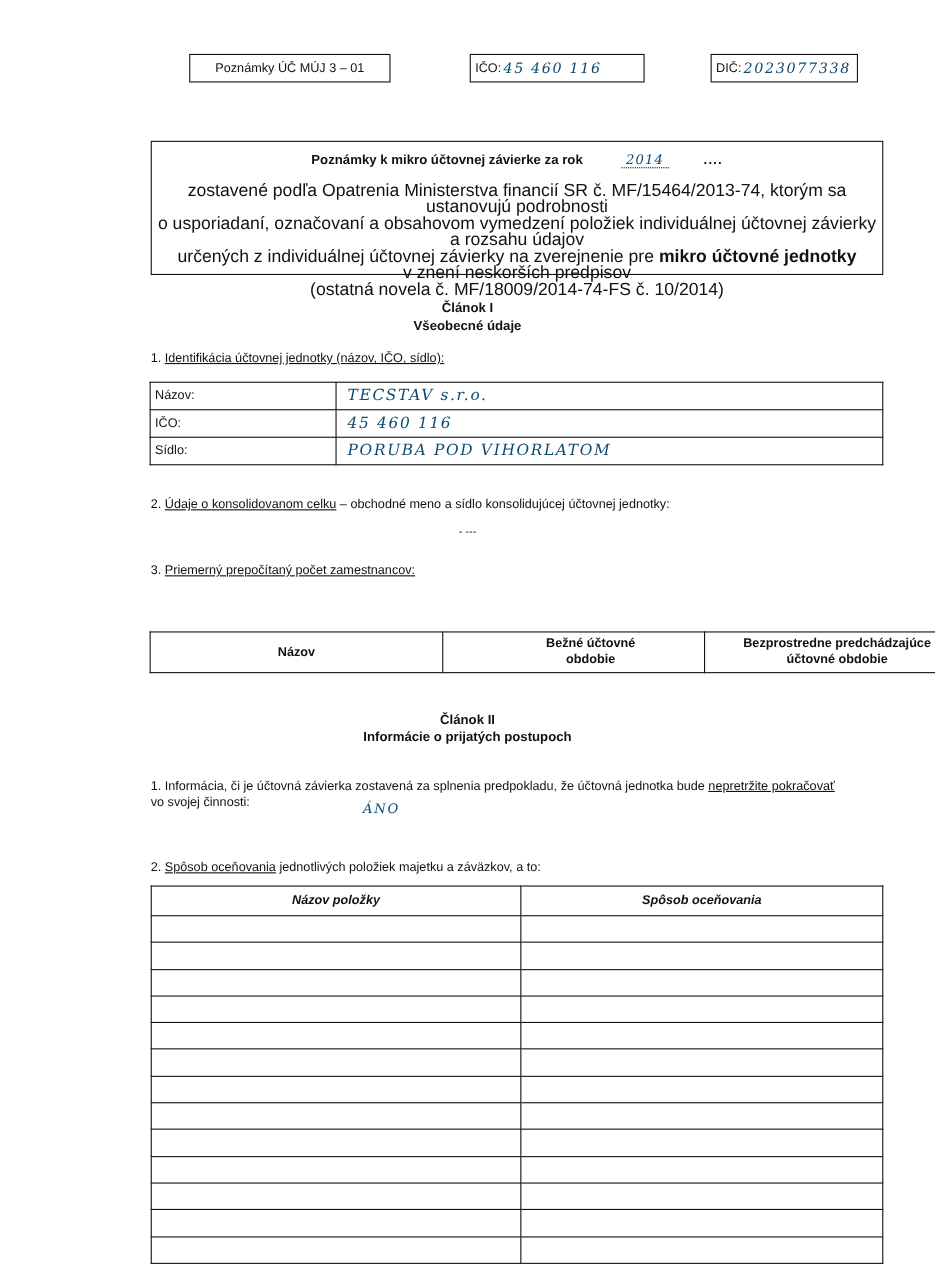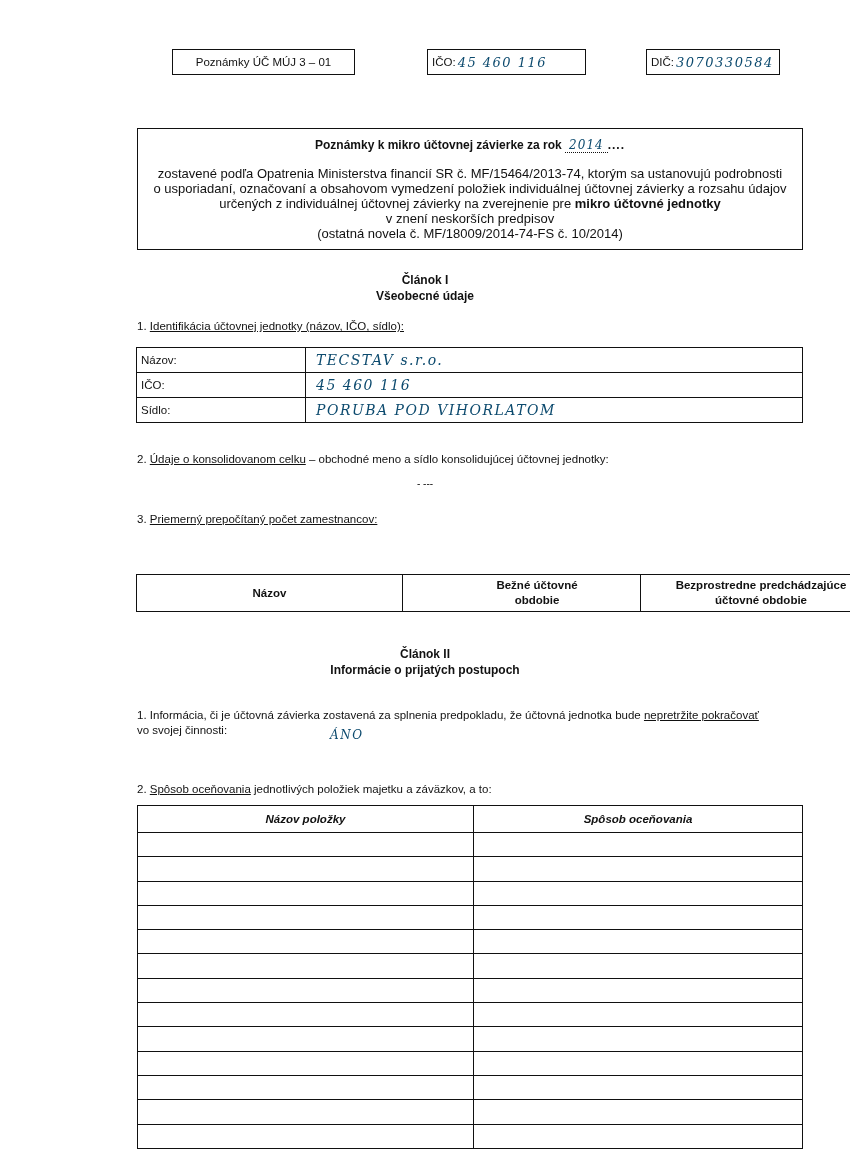--- a/index.html
+++ b/index.html
@@ -11,22 +11,22 @@
   .hand { font-family: "DejaVu Serif", serif; font-style: italic; color: #0c4a6e; letter-spacing: 1.5px; }
   .boxed { border: 1.3px solid #111; box-sizing: border-box; }
   .hdr-box { top: 49px; height: 26px; display: flex; align-items: center; font-size: 11.5px; }
   #box-form { left: 172px; width: 183px; justify-content: center; }
   #box-ico { left: 427px; width: 159px; padding-left: 4px; }
   #box-dic { left: 646px; width: 134px; padding-left: 4px; }
   .hdr-box .hand { font-size: 13px; margin-left: 2px; }
 
   #intro { left: 137px; top: 128px; width: 666px; height: 122px; border: 1.3px solid #111; box-sizing: border-box; text-align: center; }
   #intro .title { font-weight: bold; margin-top: 9px; font-size: 12px; }
-  #intro .title .dots { letter-spacing: 1px; }
-  #intro .body { margin-top: 14px; line-height: 15px; font-size: 13px; }
+  #intro .title .dots { letter-spacing: 1px; margin-left: 32px; }
+  #intro .body { margin-top: 14px; line-height: 15px; font-size: 16px; }
   b { font-weight: bold; }
 
   .center { text-align: center; width: 850px; left: 0; font-weight: bold; font-size: 12px; line-height: 16px; }
   .u { text-decoration: underline; }
   .para { left: 137px; font-size: 11.5px; }
 
   table { border-collapse: collapse; }
   #id-table { left: 136px; top: 347px; width: 667px; }
   #id-table td { border: 1.3px solid #111; height: 24px; padding: 0 4px; font-size: 11.5px; }
   #id-table td.lbl { width: 160px; }
@@ -47,21 +47,21 @@
 
 <div id="box-form" class="abs boxed hdr-box">
   <span>Poznámky ÚČ MÚJ 3 – 01</span>
 </div>
 <div id="box-ico" class="abs boxed hdr-box">
   <span>IČO:</span>
   <span class="hand">45 460 116</span>
 </div>
 <div id="box-dic" class="abs boxed hdr-box">
   <span>DIČ:</span>
-  <span class="hand">3070330584</span>
+  <span class="hand">2023077338</span>
 </div>
 
 <div id="intro" class="abs">
   <div class="title">
     <span>Poznámky k mikro účtovnej závierke za rok</span>
     <span class="hand dots" style="font-weight:normal;border-bottom:1px dotted #111;padding:0 4px;">2014</span><span class="dots">....</span>
   </div>
   <div class="body">
     <div>zostavené podľa Opatrenia Ministerstva financií SR č. MF/15464/2013-74, ktorým sa ustanovujú podrobnosti</div>
     <div>o usporiadaní, označovaní a obsahovom vymedzení položiek individuálnej účtovnej závierky a rozsahu údajov</div>

